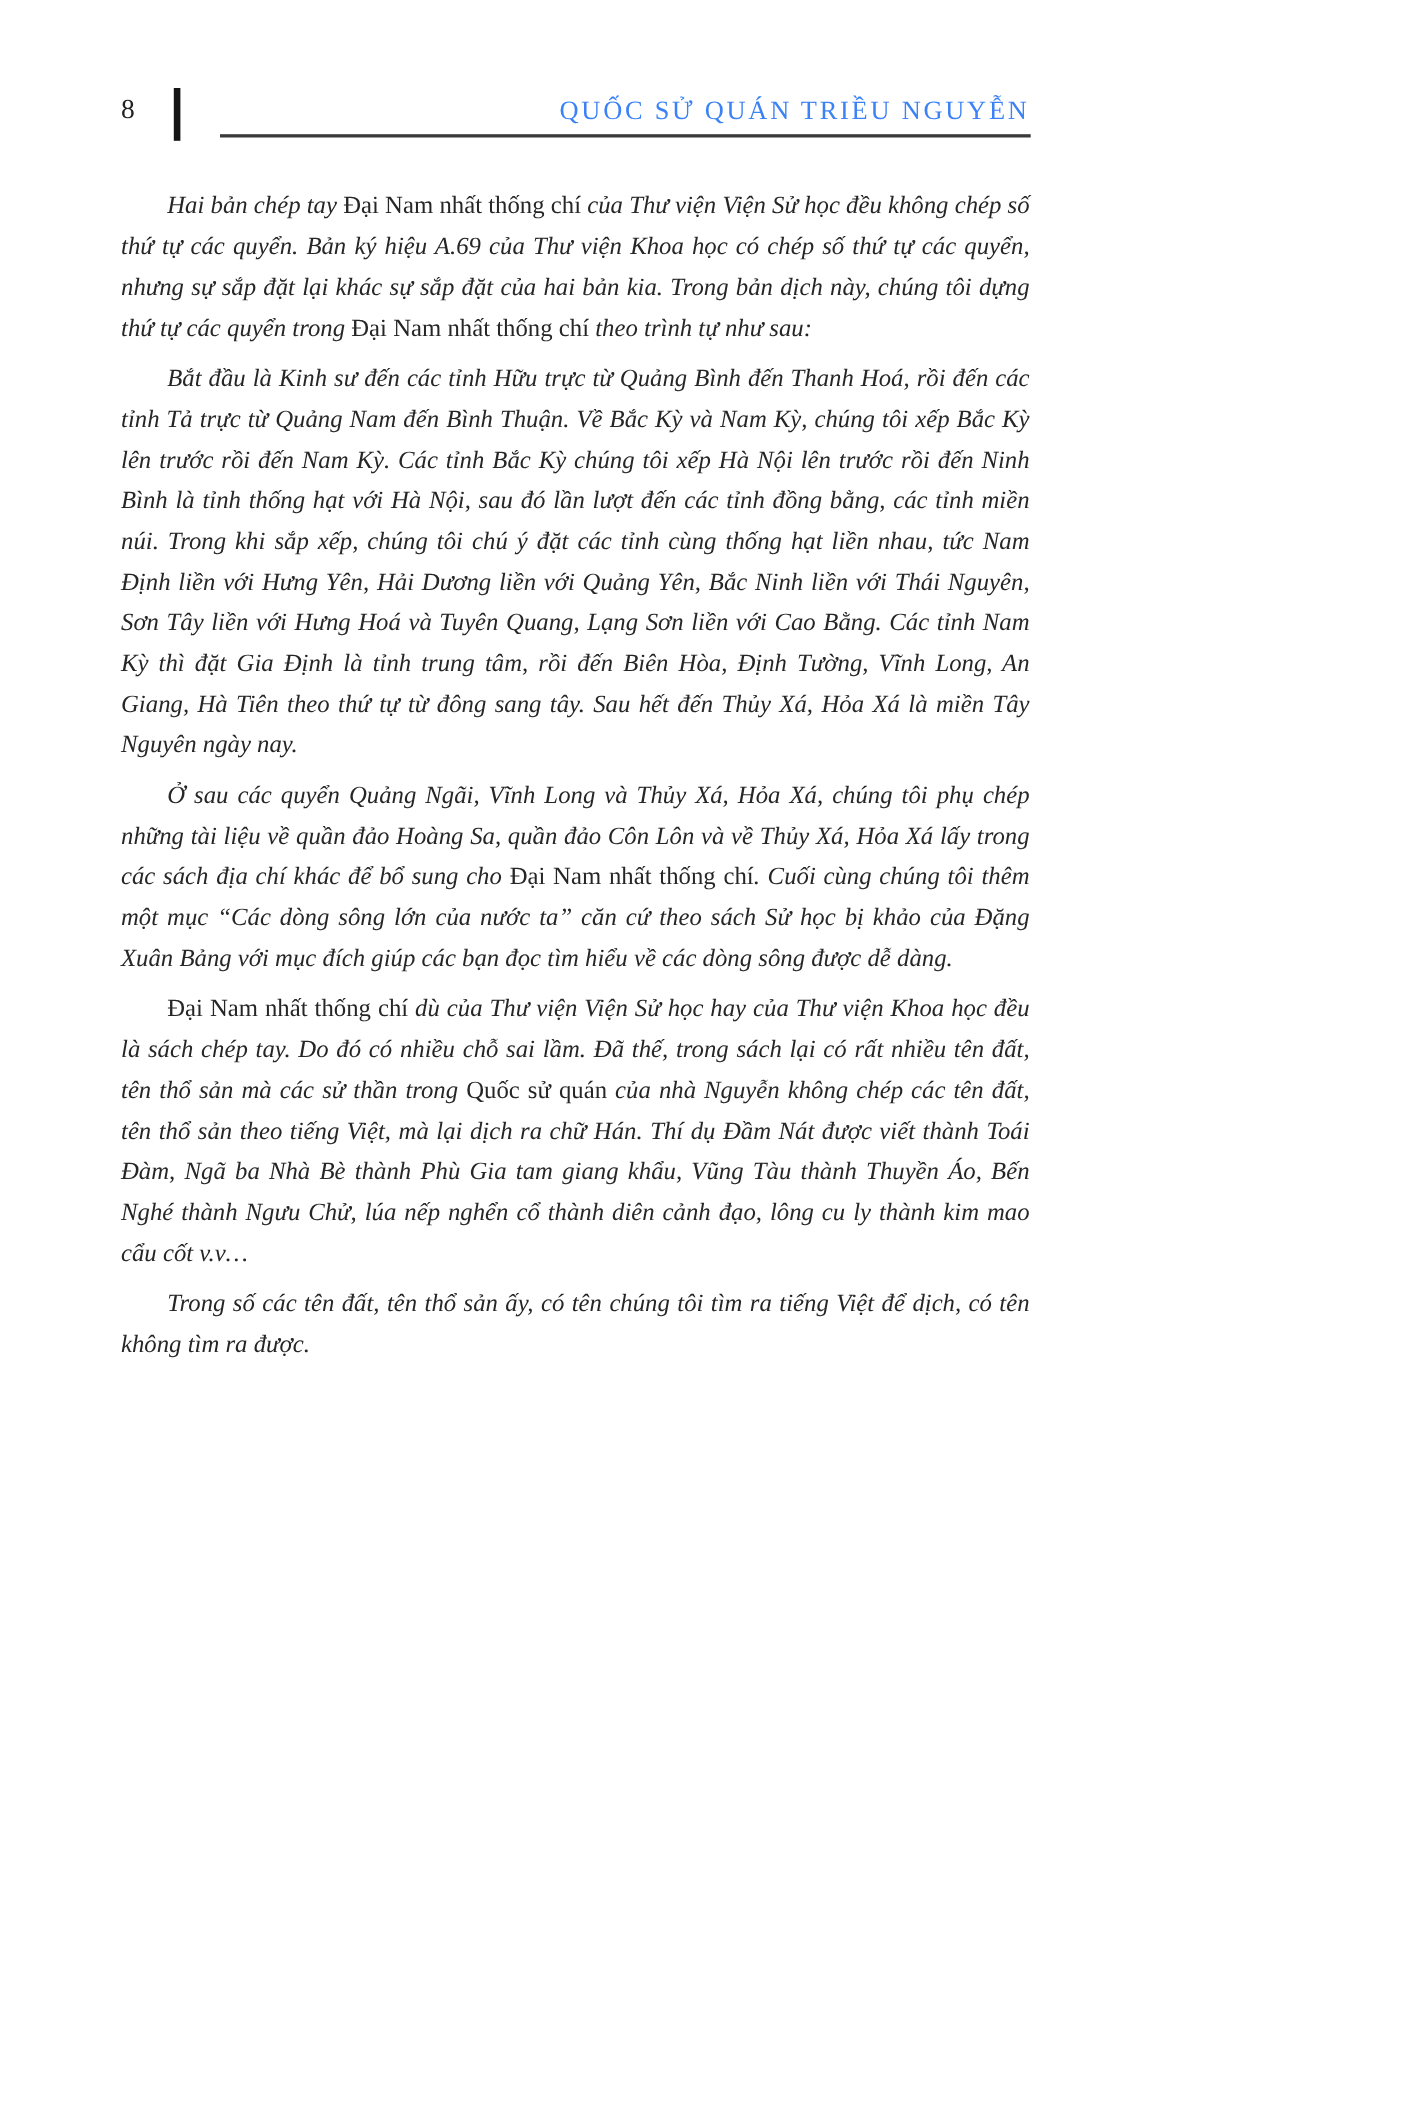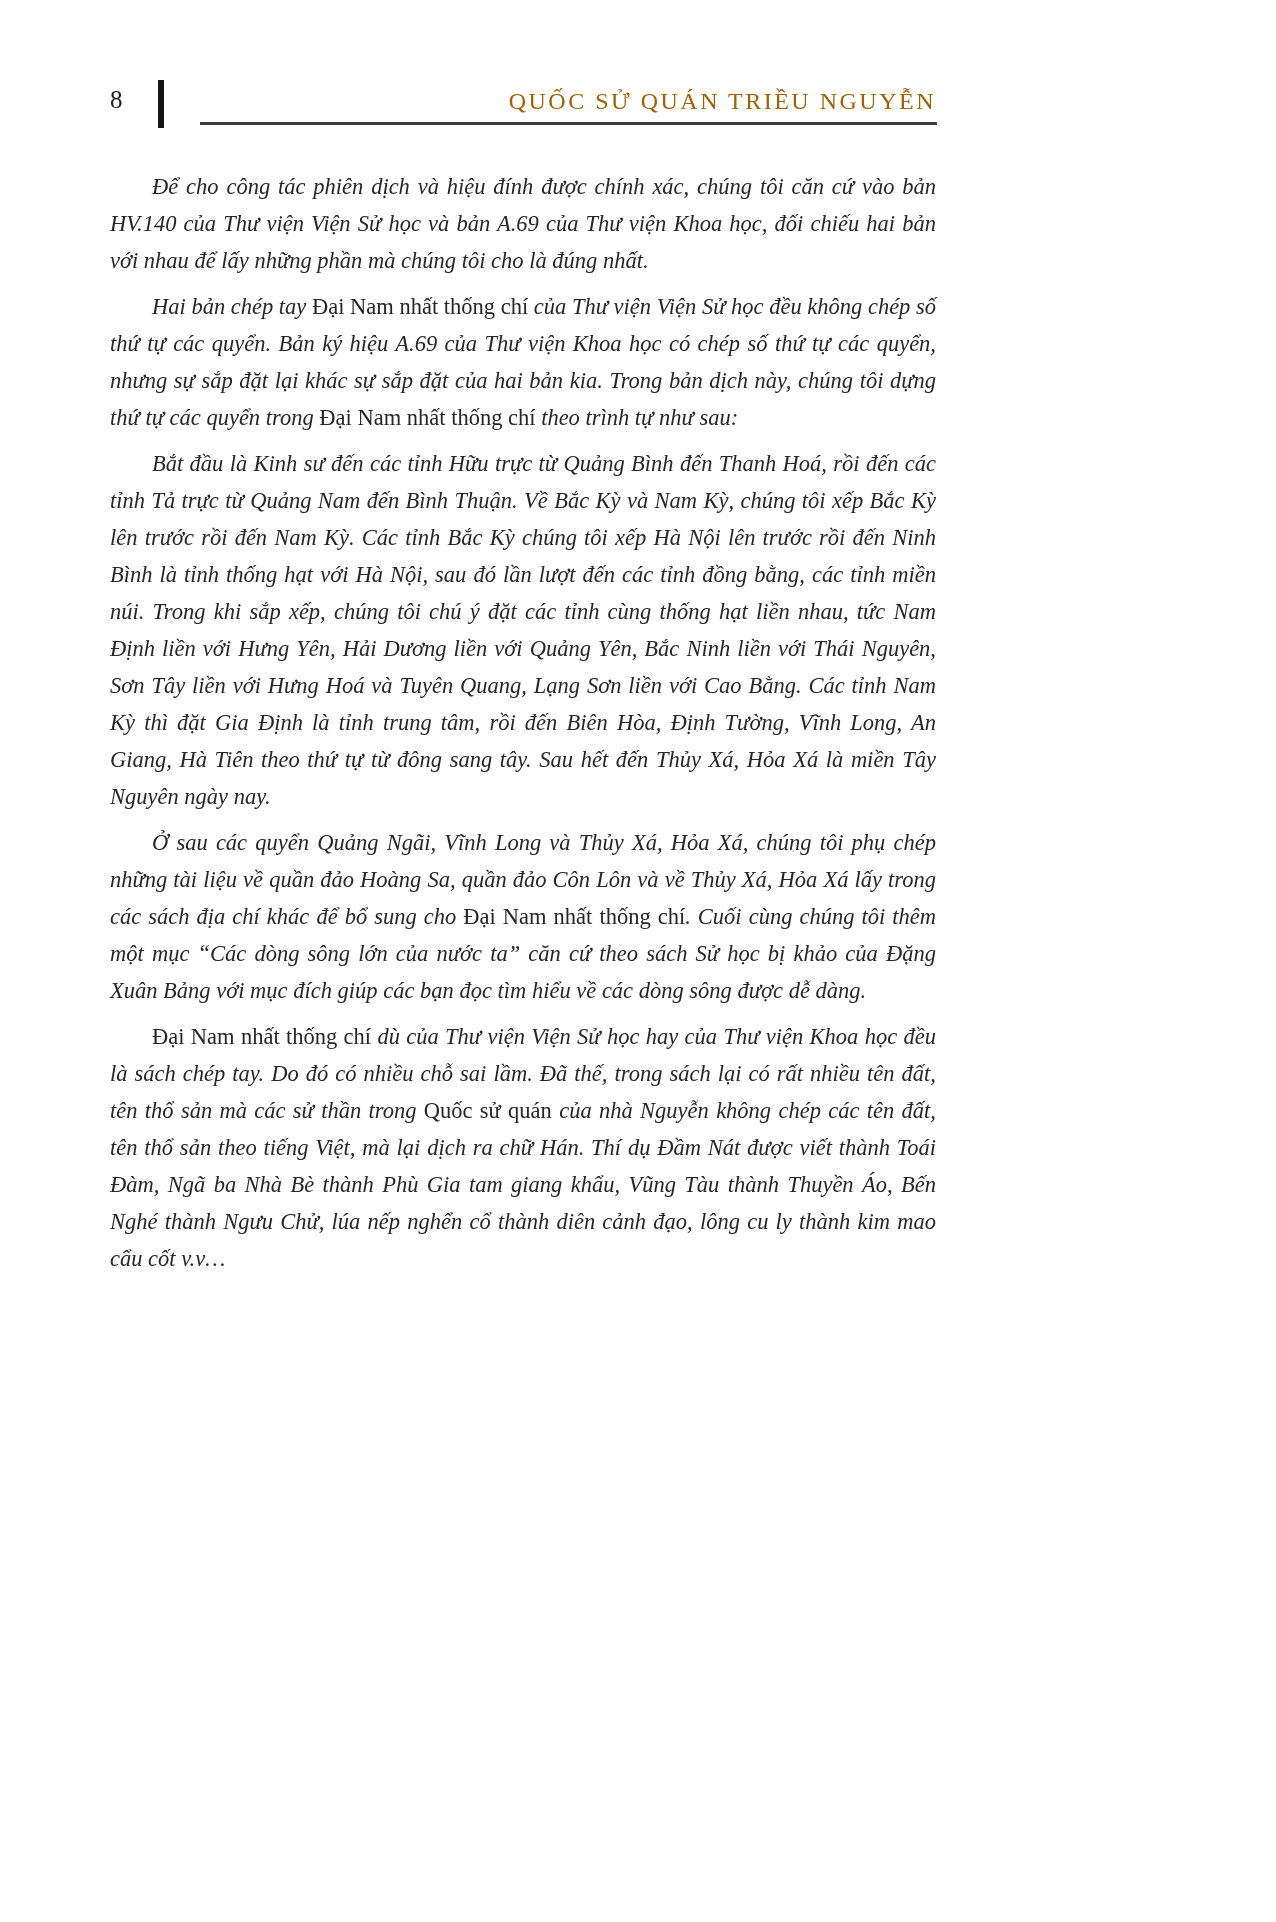--- a/index.html
+++ b/index.html
@@ -33,21 +33,21 @@
     width: 6px;
     height: 48px;
     background: #151515;
   }
   .running-header {
     position: absolute;
     top: 88px;
     right: 340px;
     font-size: 24px;
     letter-spacing: 2.5px;
-    color: #a16207;
+    color: #3b82f6;
     white-space: nowrap;
     font-variant: normal;
   }
   .header-rule {
     position: absolute;
     left: 200px;
     top: 122px;
     width: 737px;
     height: 3px;
     background: #3a3a3a;
@@ -80,20 +80,20 @@
 <div class="page">
 
   <header>
     <span class="page-number">8</span>
     <span class="header-bar"></span>
     <span class="running-header">QUỐC SỬ QUÁN TRIỀU NGUYỄN</span>
     <span class="header-rule"></span>
   </header>
 
   <main class="body-text">
-      <p class="para"><span class="seg-italic">Để cho công tác phiên dịch và hiệu đính được chính xác, chúng tôi căn cứ vào bản HV.140 của Thư viện Viện Sử học và bản A.69 của Thư viện Khoa học, đối chiếu hai bản với nhau để lấy những phần mà chúng tôi cho là đúng nhất.</span></p>
       <p class="para"><span class="seg-italic">Hai bản chép tay </span><span class="seg-upright">Đại Nam nhất thống chí</span><span class="seg-italic"> của Thư viện Viện Sử học đều không chép số thứ tự các quyển. Bản ký hiệu A.69 của Thư viện Khoa học có chép số thứ tự các quyển, nhưng sự sắp đặt lại khác sự sắp đặt của hai bản kia. Trong bản dịch này, chúng tôi dựng thứ tự các quyển trong </span><span class="seg-upright">Đại Nam nhất thống chí</span><span class="seg-italic"> theo trình tự như sau:</span></p>
       <p class="para"><span class="seg-italic">Bắt đầu là Kinh sư đến các tỉnh Hữu trực từ Quảng Bình đến Thanh Hoá, rồi đến các tỉnh Tả trực từ Quảng Nam đến Bình Thuận. Về Bắc Kỳ và Nam Kỳ, chúng tôi xếp Bắc Kỳ lên trước rồi đến Nam Kỳ. Các tỉnh Bắc Kỳ chúng tôi xếp Hà Nội lên trước rồi đến Ninh Bình là tỉnh thống hạt với Hà Nội, sau đó lần lượt đến các tỉnh đồng bằng, các tỉnh miền núi. Trong khi sắp xếp, chúng tôi chú ý đặt các tỉnh cùng thống hạt liền nhau, tức Nam Định liền với Hưng Yên, Hải Dương liền với Quảng Yên, Bắc Ninh liền với Thái Nguyên, Sơn Tây liền với Hưng Hoá và Tuyên Quang, Lạng Sơn liền với Cao Bằng. Các tỉnh Nam Kỳ thì đặt Gia Định là tỉnh trung tâm, rồi đến Biên Hòa, Định Tường, Vĩnh Long, An Giang, Hà Tiên theo thứ tự từ đông sang tây. Sau hết đến Thủy Xá, Hỏa Xá là miền Tây Nguyên ngày nay.</span></p>
       <p class="para"><span class="seg-italic">Ở sau các quyển Quảng Ngãi, Vĩnh Long và Thủy Xá, Hỏa Xá, chúng tôi phụ chép những tài liệu về quần đảo Hoàng Sa, quần đảo Côn Lôn và về Thủy Xá, Hỏa Xá lấy trong các sách địa chí khác để bổ sung cho </span><span class="seg-upright">Đại Nam nhất thống chí</span><span class="seg-italic">. Cuối cùng chúng tôi thêm một mục “Các dòng sông lớn của nước ta” căn cứ theo sách Sử học bị khảo của Đặng Xuân Bảng với mục đích giúp các bạn đọc tìm hiểu về các dòng sông được dễ dàng.</span></p>
       <p class="para"><span class="seg-upright">Đại Nam nhất thống chí</span><span class="seg-italic"> dù của Thư viện Viện Sử học hay của Thư viện Khoa học đều là sách chép tay. Do đó có nhiều chỗ sai lầm. Đã thế, trong sách lại có rất nhiều tên đất, tên thổ sản mà các sử thần trong </span><span class="seg-upright">Quốc sử quán</span><span class="seg-italic"> của nhà Nguyễn không chép các tên đất, tên thổ sản theo tiếng Việt, mà lại dịch ra chữ Hán. Thí dụ Đầm Nát được viết thành Toái Đàm, Ngã ba Nhà Bè thành Phù Gia tam giang khẩu, Vũng Tàu thành Thuyền Áo, Bến Nghé thành Ngưu Chử, lúa nếp nghển cổ thành diên cảnh đạo, lông cu ly thành kim mao cẩu cốt v.v…</span></p>
+      <p class="para"><span class="seg-italic">Trong số các tên đất, tên thổ sản ấy, có tên chúng tôi tìm ra tiếng Việt để dịch, có tên không tìm ra được.</span></p>
     </main>
 
 </div>
 
 </body></html>

